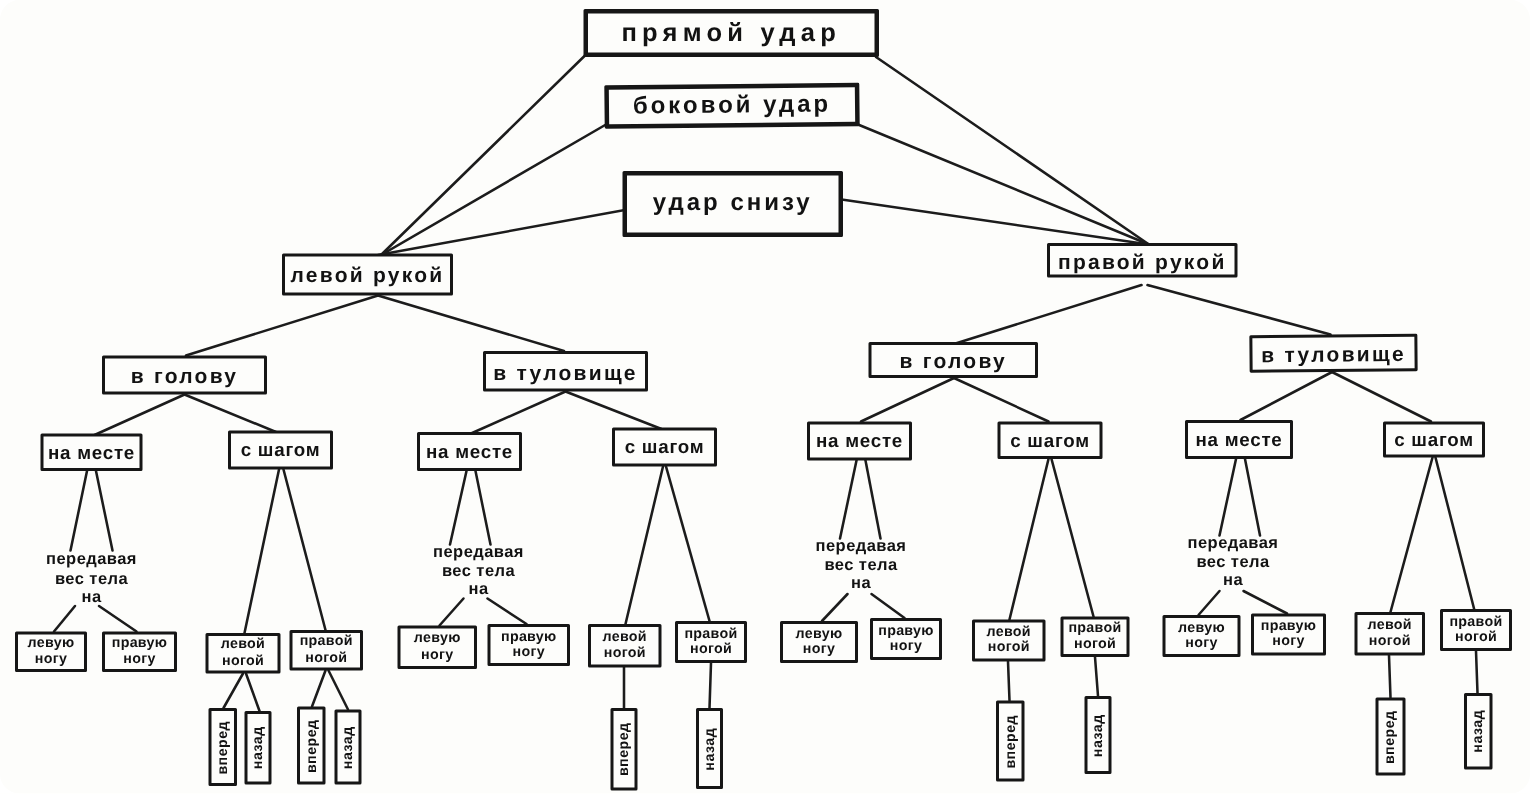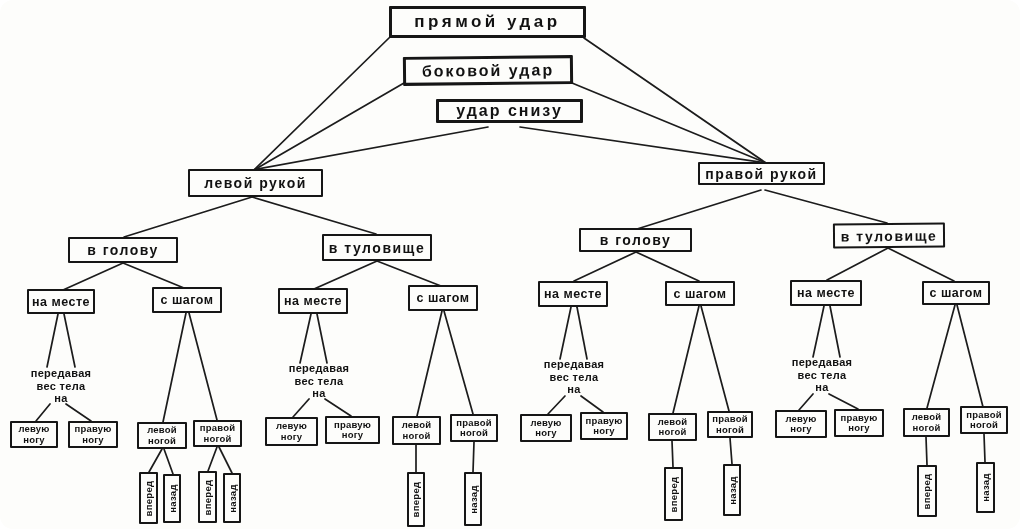--- a/index.html
+++ b/index.html
@@ -148,24 +148,24 @@
       <line x1="730" y1="438" x2="732" y2="464"></line>
       <line x1="926" y1="437" x2="927" y2="465"></line>
       <line x1="984" y1="434" x2="985" y2="462"></line>
     </svg>
 <div class="node b-lg" style="left: 389px; top: 6px; width: 197px; height: 32px;">
       <span>прямой удар</span>
     </div>
     <div class="node b-lg2" style="left: 403px; top: 56px; width: 170px; height: 29px; transform: rotate(-0.6deg);">
       <span>боковой удар</span>
     </div>
-    <div class="node b-lg2" style="left: 415px; top: 99px; width: 147px; height: 24px; margin-left: 21px;">
+    <div class="node b-lg2" style="left: 415px; top: 114px; width: 147px; height: 44px;">
       <span>удар снизу</span>
     </div>
-    <div class="node b-md" style="left: 188px; top: 169px; width: 135px; height: 28px;">
+    <div class="node b-md" style="left: 188px; top: 169px; width: 114px; height: 28px;">
       <span>левой рукой</span>
     </div>
     <div class="node b-md" style="left: 698px; top: 162px; width: 127px; height: 23px;">
       <span>правой рукой</span>
     </div>
     <div class="node b-md" style="left: 68px; top: 237px; width: 110px; height: 26px;">
       <span>в голову</span>
     </div>
     <div class="node b-md" style="left: 322px; top: 234px; width: 110px; height: 27px;">
       <span>в туловище</span>

